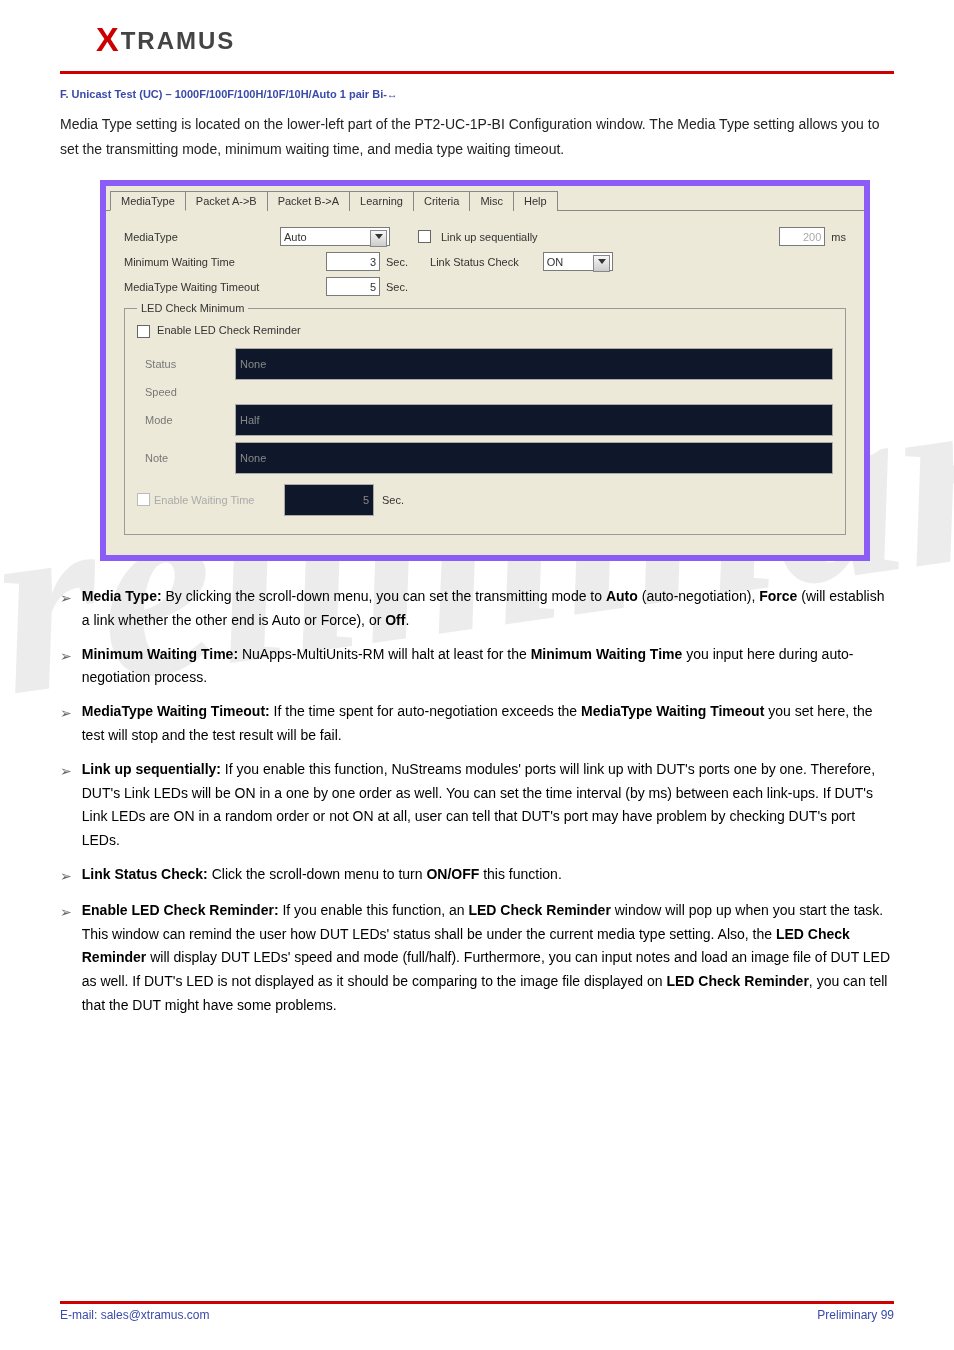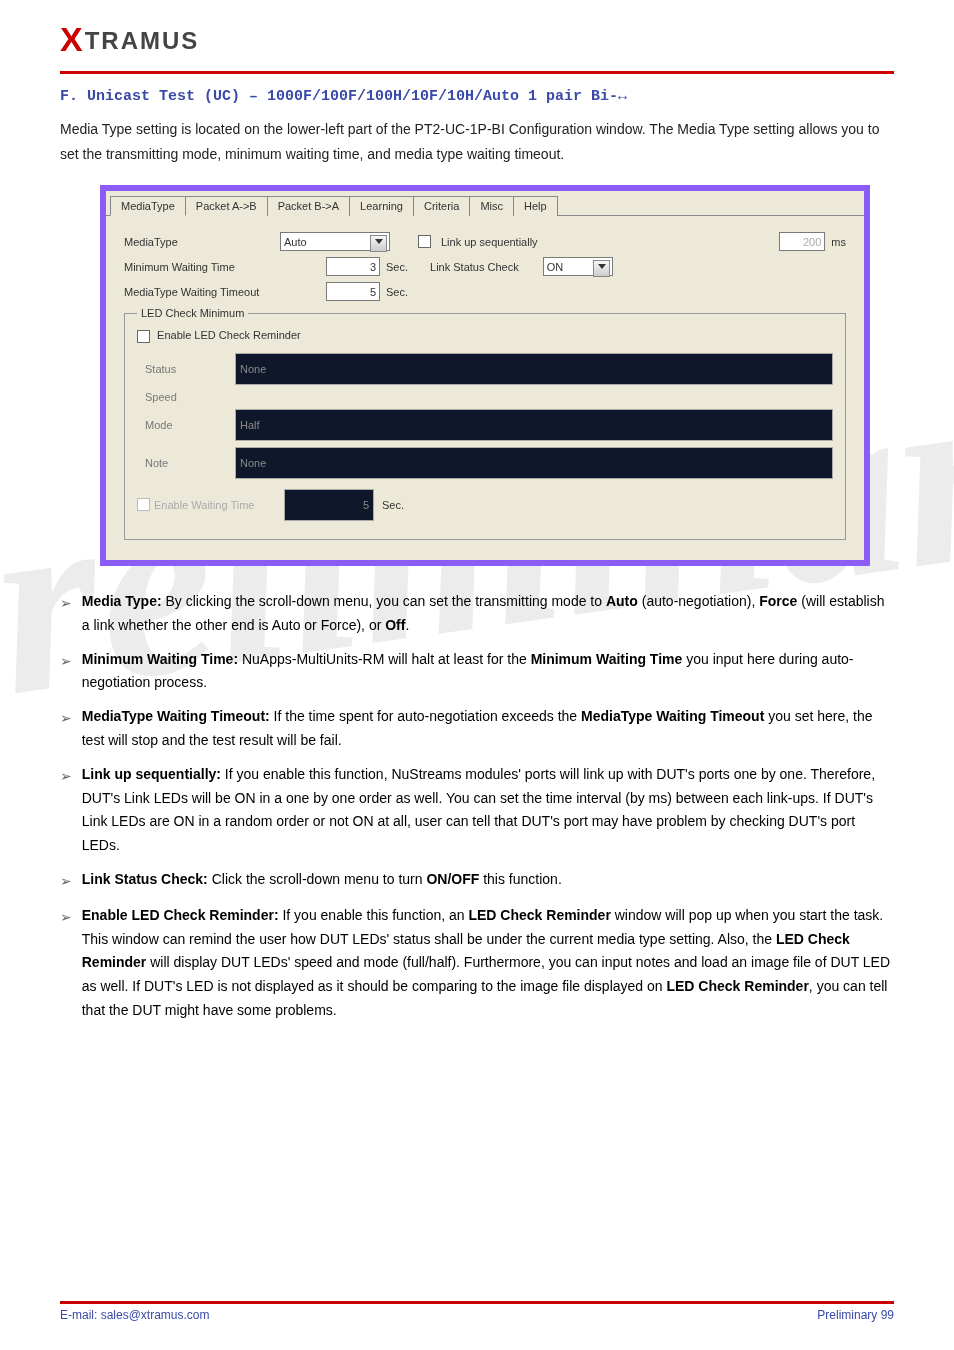--- a/index.html
+++ b/index.html
@@ -20,41 +20,41 @@
     font-weight: bold;
     color: rgba(200,200,200,0.35);
     font-style: italic;
     pointer-events: none;
     z-index: 5;
     white-space: nowrap;
     font-family: 'Times New Roman', serif;
   }
   .header {
     padding: 20px 84px 8px 60px;
+    margin-left: 36px;
   }
   .logo {
     font-family: Arial, sans-serif;
     font-weight: bold;
     letter-spacing: 2px;
     font-size: 28px;
   }
   .logo .x { color: #c00; font-size: 34px; }
   .logo .rest { color: #444; font-size: 24px; vertical-align: 2px; }
   .hr-red { border: none; border-top: 3px solid #c00; margin: 4px 60px 0 60px; }
   .content {
     padding: 14px 60px 0 60px;
     position: relative;
     z-index: 10;
   }
   .section-title {
-    font-size: 15px;
+    font-size: 11px;
     color: #3a4aa8;
     font-weight: bold;
     margin-bottom: 12px;
-    font-family: Liberation Mono, monospace;
   }
   .intro {
     font-size: 14px;
     line-height: 1.8;
     color: #222;
     margin-bottom: 18px;
   }
   
   .dialog {
     margin-left: 40px;

